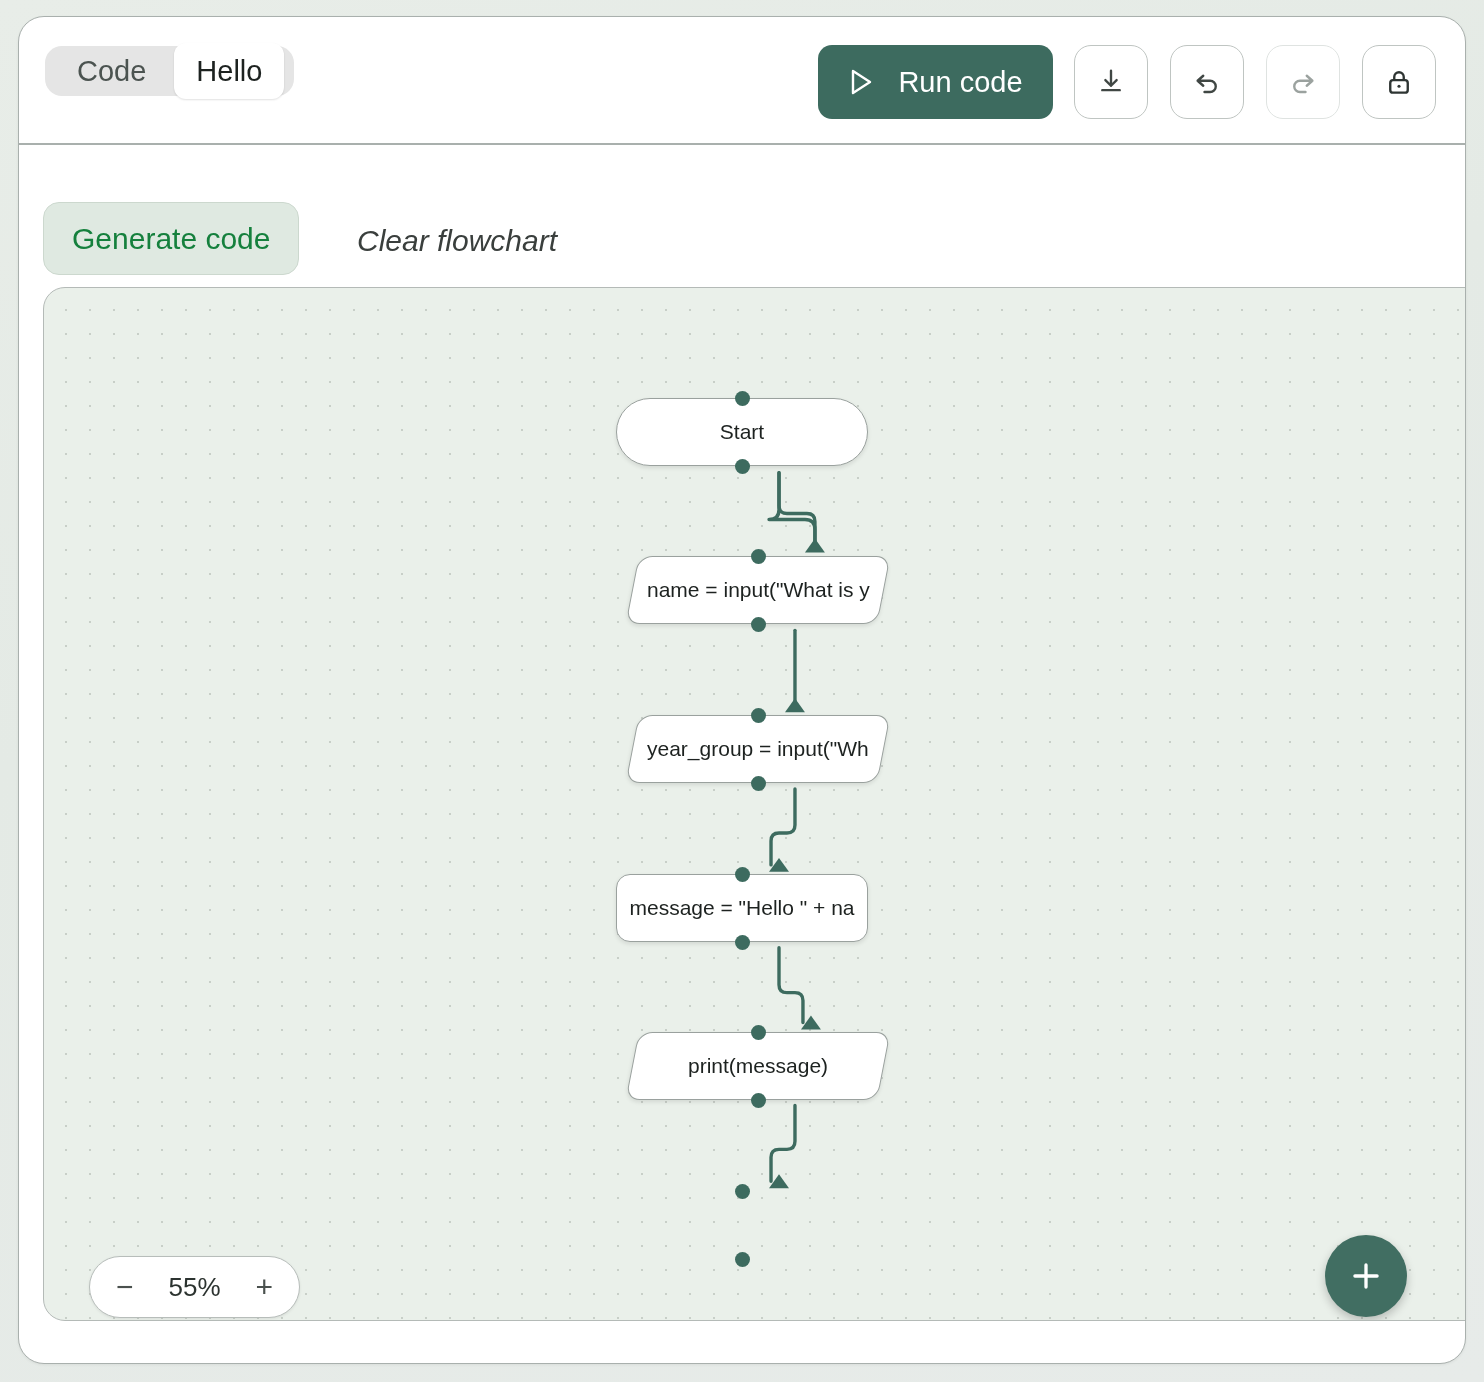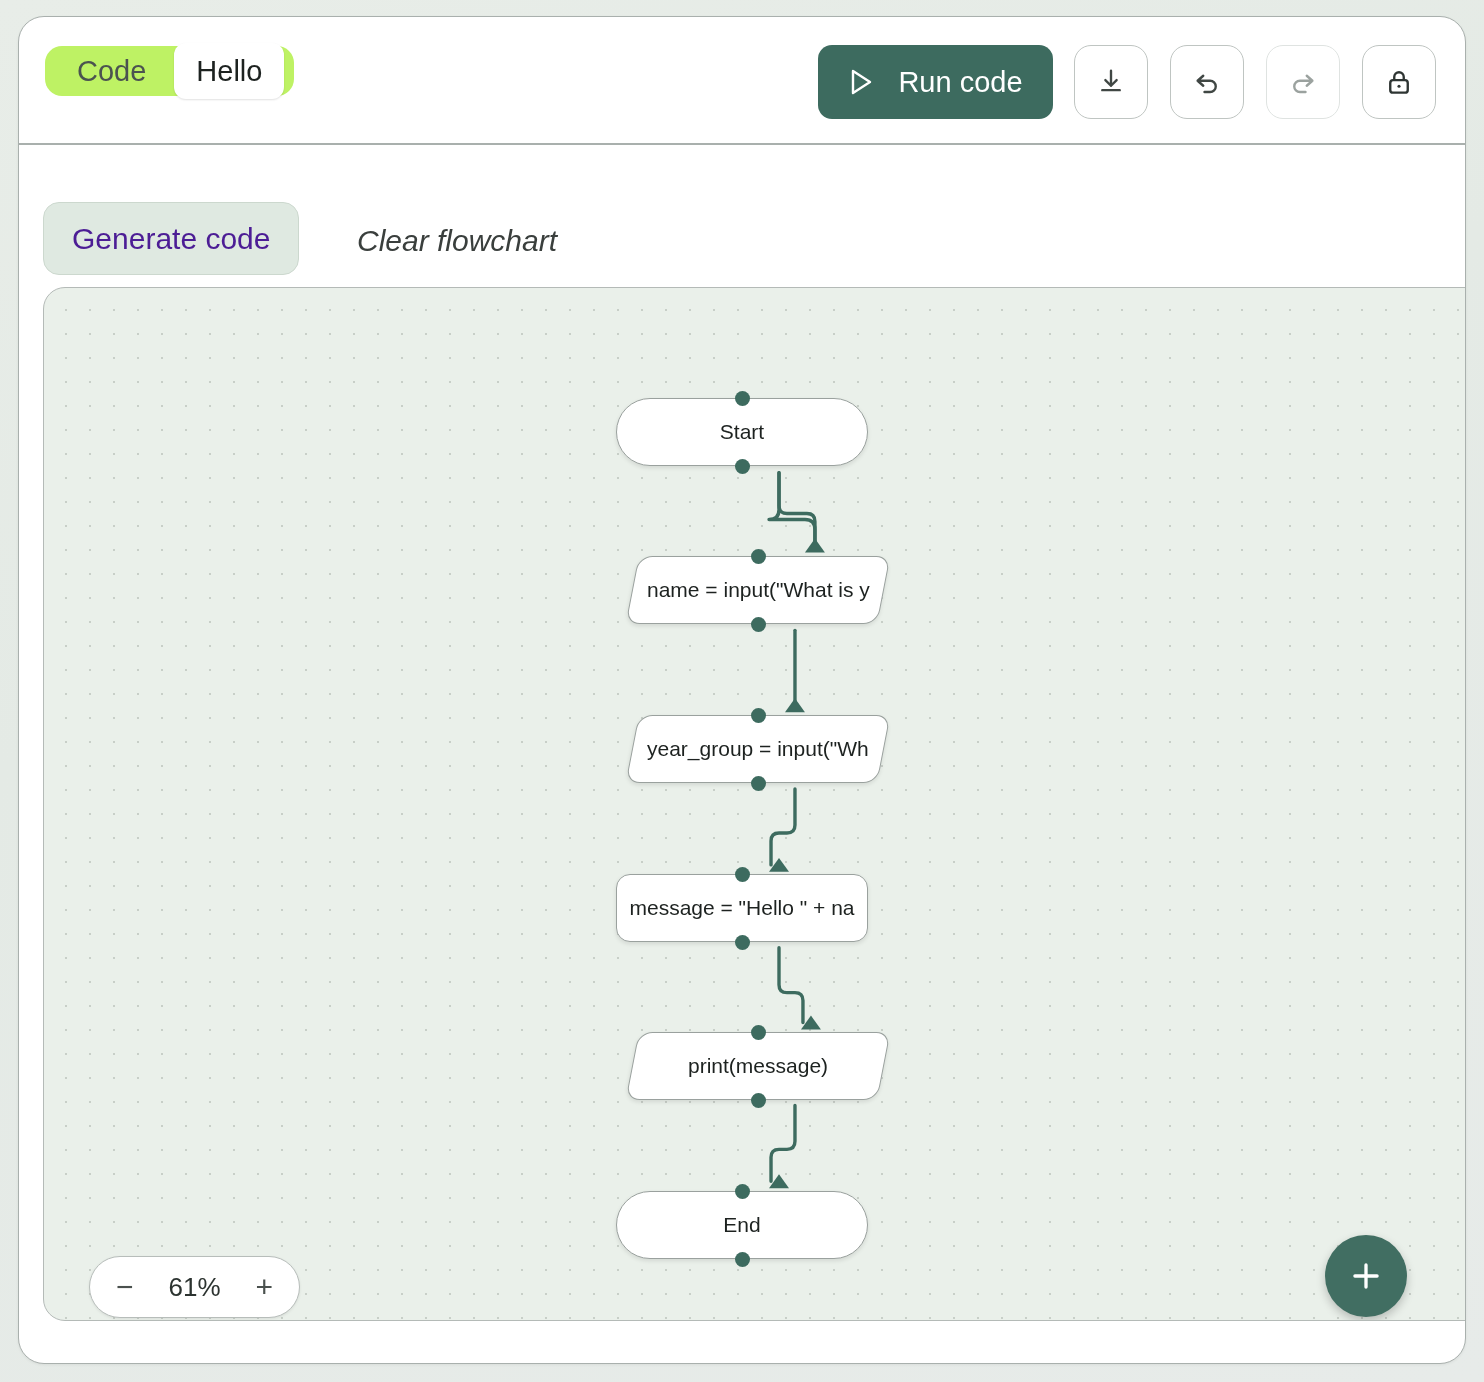--- a/index.html
+++ b/index.html
@@ -29,21 +29,21 @@
 
   
   .header {
     position: absolute; left: 0; top: 0;
     width: 100%; height: 128px;
     border-bottom: 2px solid #a9b0ad;
   }
   .seg {
     position: absolute; left: 26px; top: 29px;
     height: 50px;
-    background: #bef264;
+    background: #e5e5e5;
     border-radius: 17px;
     display: flex; align-items: center;
     padding: 1px 10px;
     gap: 6px;
   }
   .seg-item {
     height: 56px;
     display: flex; align-items: center; justify-content: center;
     padding: 0 22px;
     font-size: 29px;
@@ -89,21 +89,21 @@
     position: absolute; left: 0; top: 130px;
     width: 100%; height: 140px;
   }
   .gen-btn {
     position: absolute; left: 24px; top: 55px;
     height: 73px;
     background: #dfe9e1;
     border: 1px solid #ccd8ce;
     border-radius: 16px;
     display: flex; align-items: center; padding: 0 28px;
-    font-size: 30px; color: #4c1d95;
+    font-size: 30px; color: #15803d;
     cursor: pointer; white-space: nowrap;
   }
   .clear-btn {
     position: absolute; left: 338px; top: 55px;
     height: 78px;
     display: flex; align-items: center;
     font-size: 30px; color: #3a3f3d;
     cursor: pointer; white-space: nowrap; font-style: italic;
   }
 
@@ -272,29 +272,26 @@
       </div>
       <div class="dot" style="left:691px; top:579px;"></div>
       <div class="dot" style="left:691px; top:647px;"></div>
 
       <div class="node io" style="left:588px; top:744px; width:252px; height:68px;">
         <span class="lbl">print(message)</span>
       </div>
       <div class="dot" style="left:707px; top:737px;"></div>
       <div class="dot" style="left:707px; top:805px;"></div>
 
-      <div class="node stadium" style="left:572px; top:903px; width:252px; height:68px;">
-        <span class="lbl">End</span>
-      </div>
       <div class="dot" style="left:691px; top:896px;"></div>
       <div class="dot" style="left:691px; top:964px;"></div>
 
       <div class="zoom-pill">
         <span class="zb">−</span>
-        <span class="zv">61%</span>
+        <span class="zv">55%</span>
         <span class="zb">+</span>
       </div>
 
       <div class="fab">
         <svg width="38" height="38" viewBox="0 0 24 24">
           <path d="M12 5 V19 M5 12 H19" stroke="#ffffff" stroke-width="2.1" stroke-linecap="round"></path>
         </svg>
       </div>
 
     </div>

